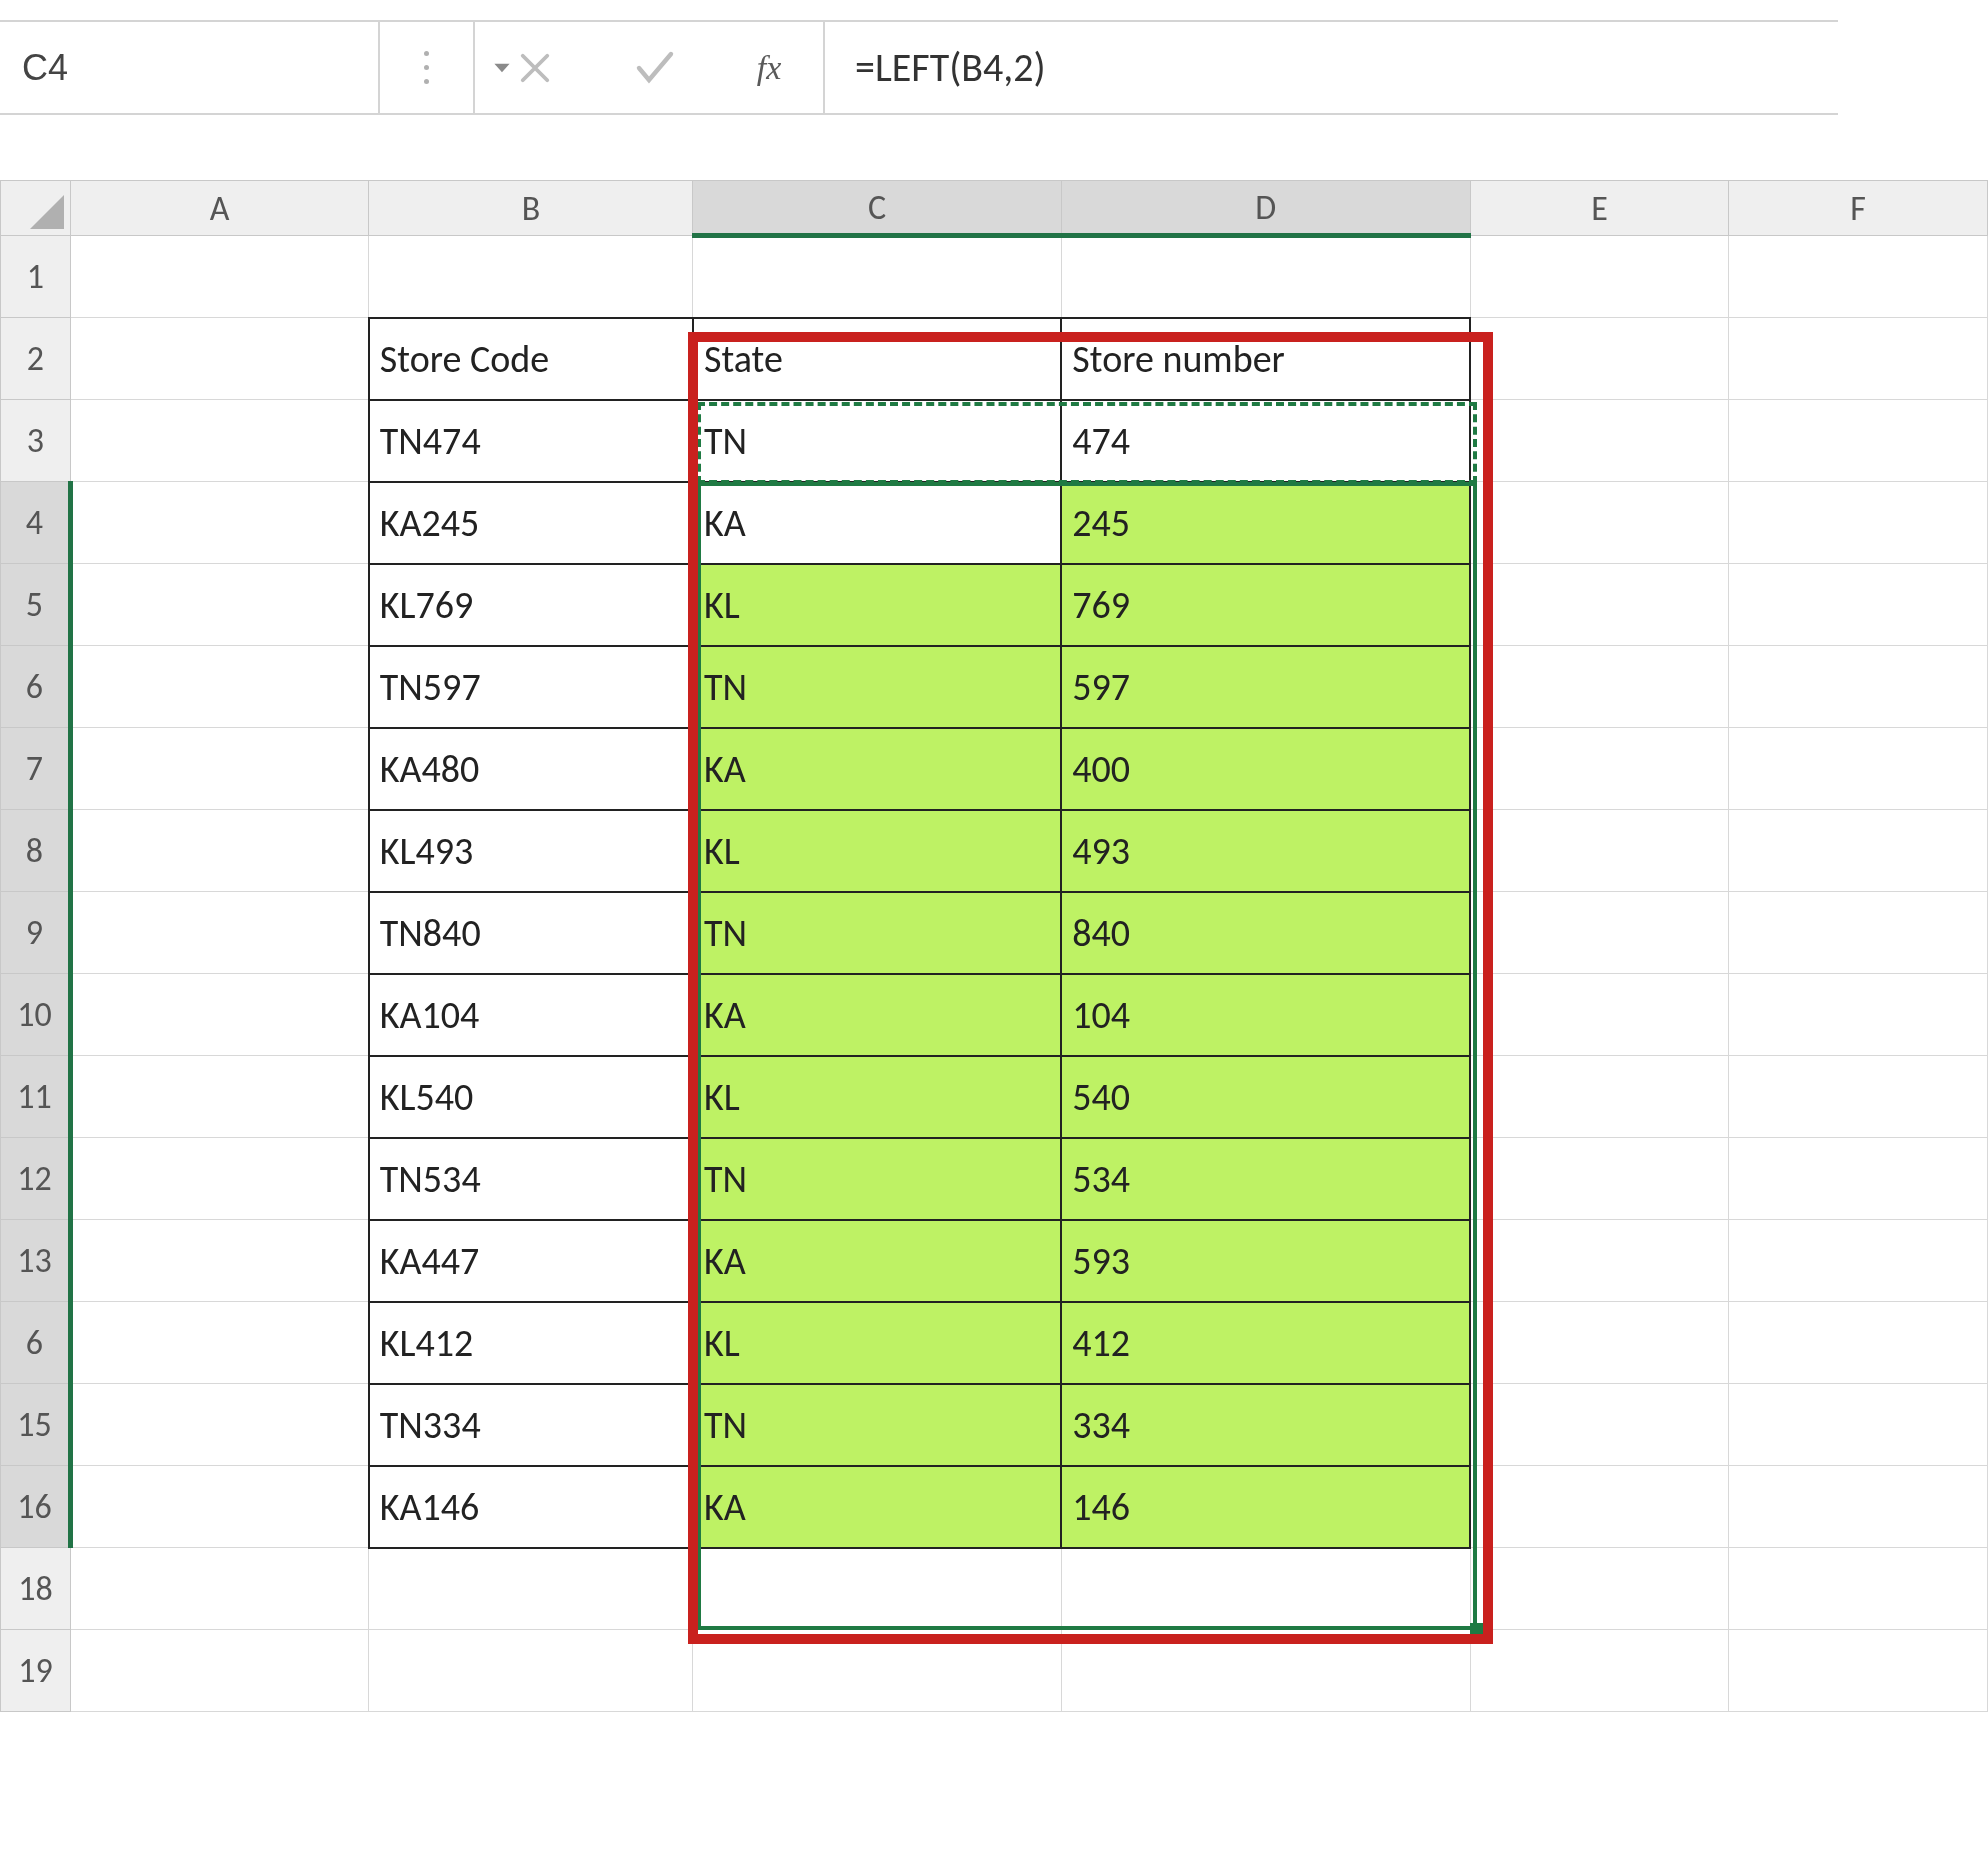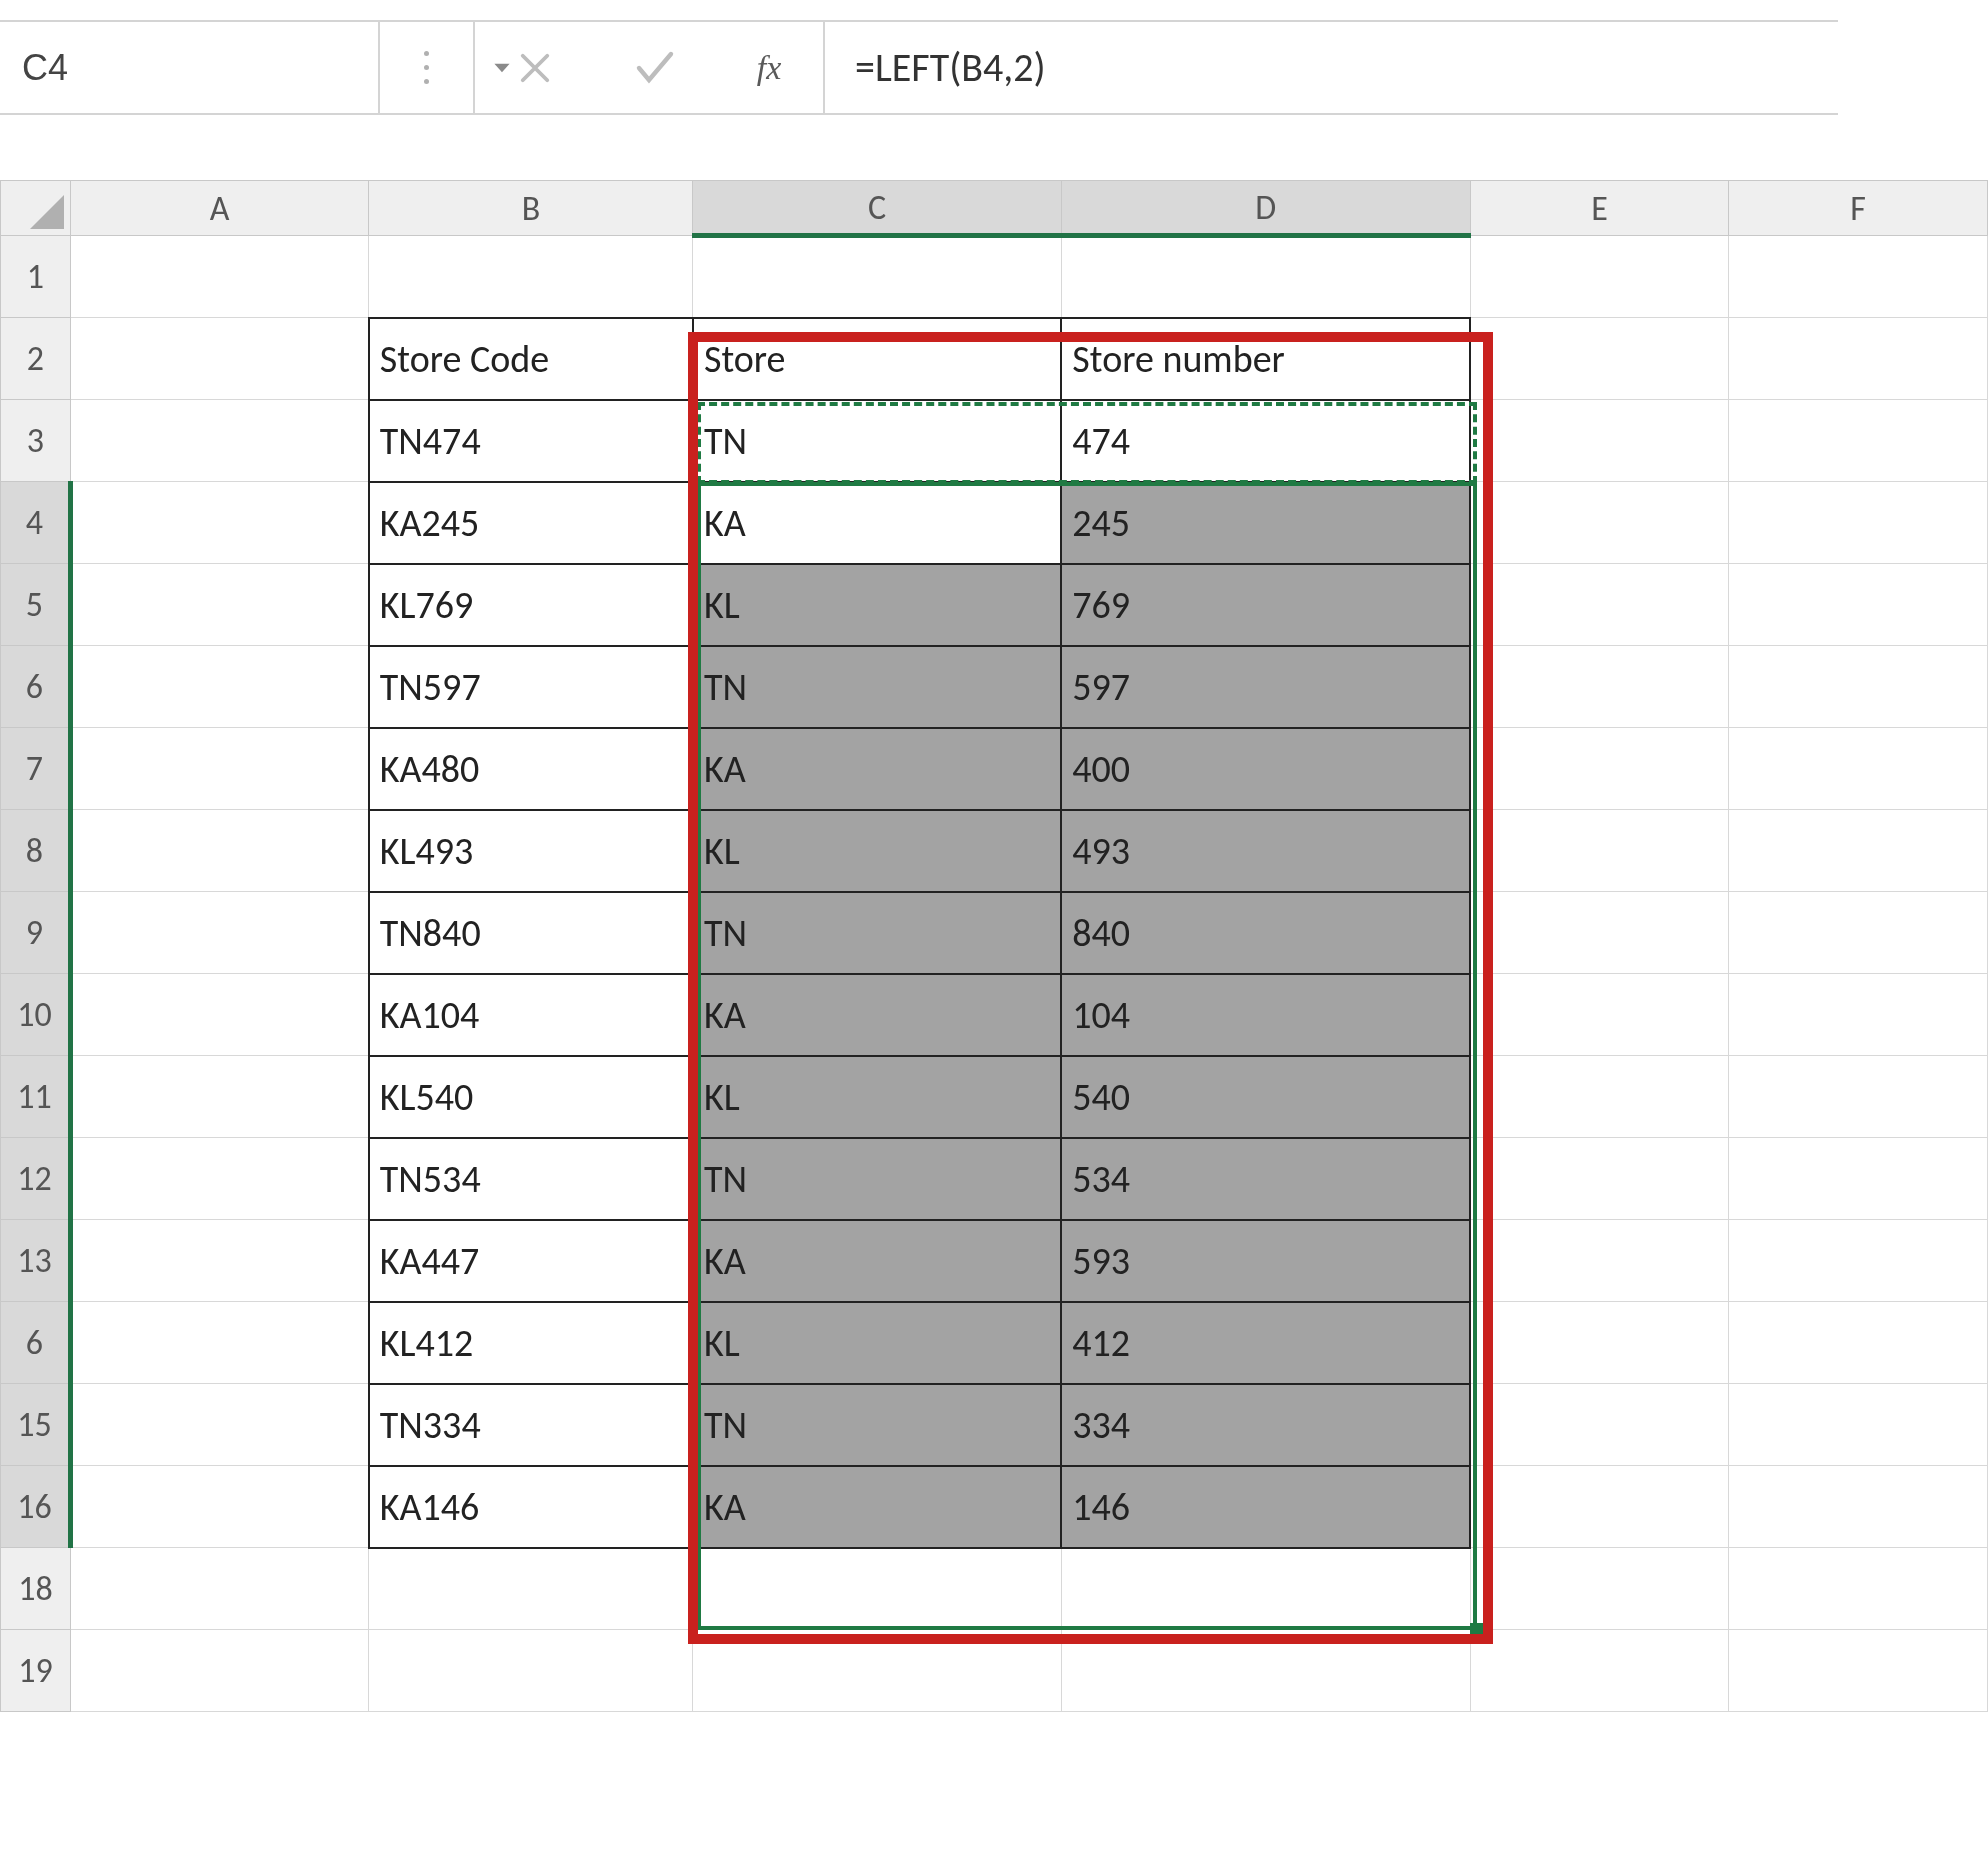--- a/index.html
+++ b/index.html
@@ -161,21 +161,21 @@
     background: #d9d9d9 !important;
     border-right: 5px solid #217346 !important;
   }
 
   
   td.databorder {
     border: 2px solid #222 !important;
   }
 
   
-  td.fillshade { background: #a3a3a3; }
+  td.fillshade { background: #bef264; }
 
   
   .ants {
     position:absolute;
     border: 4px dashed #1f7a43;
     pointer-events:none;
   }
   
   .sel-border {
     position:absolute;
@@ -267,21 +267,21 @@
             <td></td>
             <td></td>
             <td></td>
             <td></td>
         </tr>
 
         <tr>
           <th class="rowhdr">2</th>
           <td></td>
           <td class="databorder">Store Code</td>
-          <td class="databorder">Store</td>
+          <td class="databorder">State</td>
           <td class="databorder">Store number</td>
           <td></td>
             <td></td>
         </tr>
 
         <tr>
           <th class="rowhdr">3</th>
           <td></td>
           <td class="databorder">TN474</td>
           <td class="databorder">TN</td>

